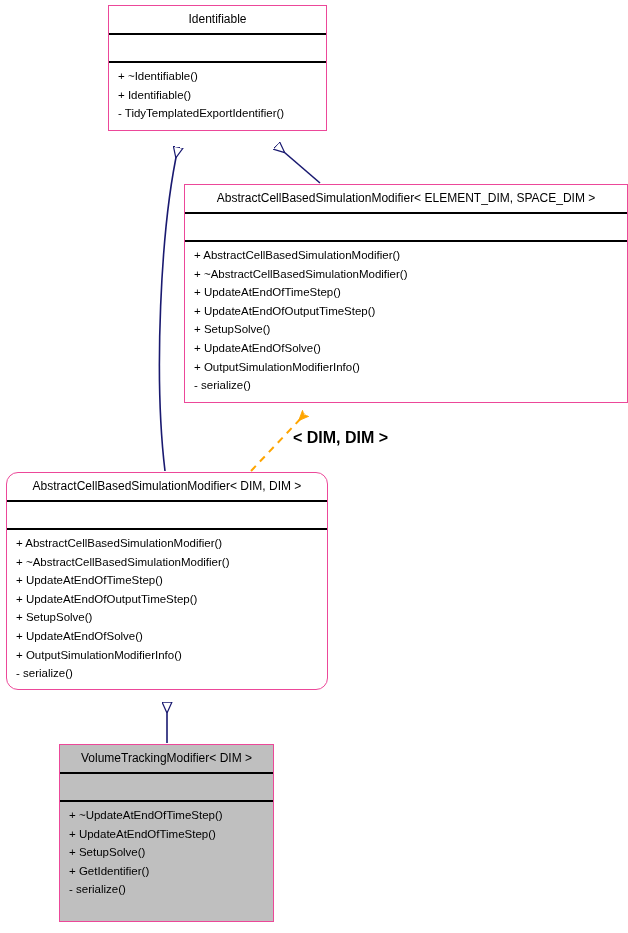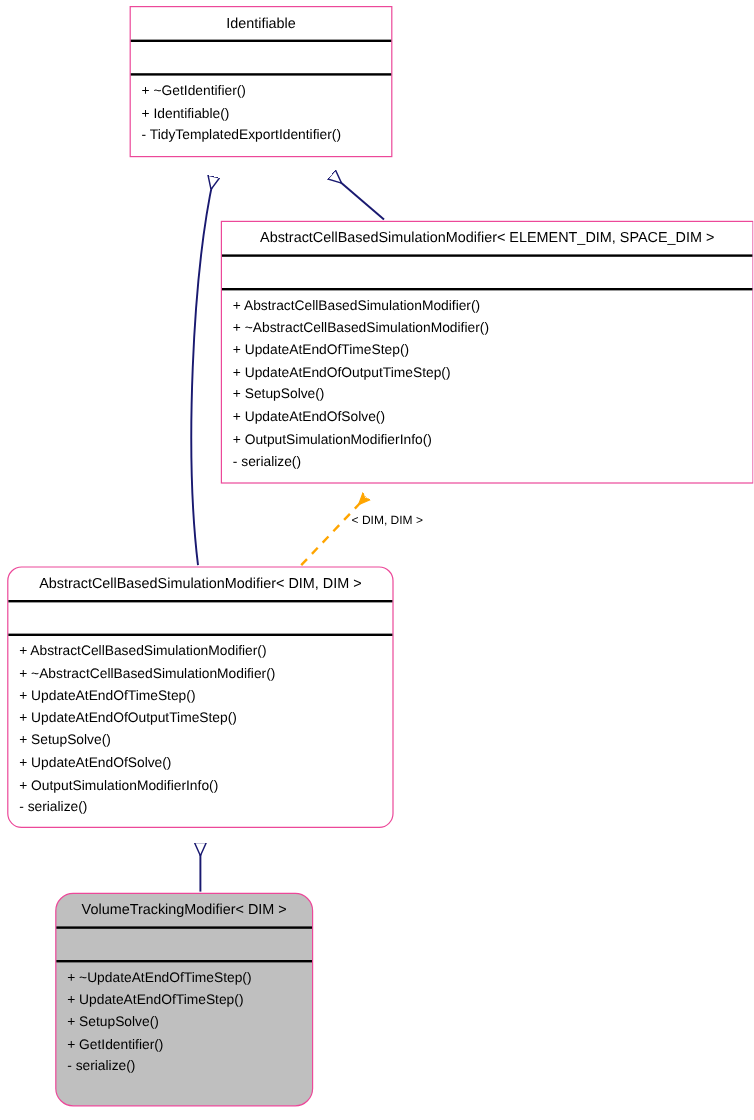--- a/index.html
+++ b/index.html
@@ -55,24 +55,25 @@
     padding-left: 9px;
     white-space: nowrap;
     overflow: hidden;
   }
   .class-methods {
     padding-top: 4px;
     padding-bottom: 5px;
   }
   .edge-label {
     position: absolute;
-    font-size: 10px;
+    font-size: 16px;
     color: #000000;
     white-space: nowrap;
     z-index: 3;
+    font-weight: bold;
   }
 </style>
 </head>
 <body>
 
 <div id="diagram">
 
   <svg class="edges" viewBox="0 0 628 933">
     <defs>
       <marker id="hollow-tri" viewBox="0 0 12 12" refX="11" refY="6" markerWidth="11" markerHeight="11" orient="auto-start-reverse" markerUnits="userSpaceOnUse">
@@ -89,21 +90,21 @@
 
     <path d="M 167 743 L 167 703" fill="none" stroke="#191970" stroke-width="1.6" marker-end="url(#hollow-tri)"></path>
 
     <path d="M 251 471 L 305 414" fill="none" stroke="#ffa500" stroke-width="2" stroke-dasharray="7,6" marker-end="url(#solid-arrow)"></path>
   </svg>
 
   <div class="uml-class" style="left:108px; top:5px; width:219px; height:126px;">
     <div class="class-title">Identifiable</div>
     <div class="class-attrs" style="height:26px;"></div>
     <div class="class-methods">
-      <div class="row">+ ~GetIdentifier()</div>
+      <div class="row">+ ~Identifiable()</div>
       <div class="row">+ Identifiable()</div>
       <div class="row">- TidyTemplatedExportIdentifier()</div>
     </div>
   </div>
 
   <div class="uml-class" style="left:184px; top:184px; width:444px; height:219px;">
     <div class="class-title">AbstractCellBasedSimulationModifier&lt; ELEMENT_DIM, SPACE_DIM &gt;</div>
     <div class="class-attrs" style="height:26px;"></div>
     <div class="class-methods">
       <div class="row">+ AbstractCellBasedSimulationModifier()</div>
@@ -125,21 +126,21 @@
       <div class="row">+ ~AbstractCellBasedSimulationModifier()</div>
       <div class="row">+ UpdateAtEndOfTimeStep()</div>
       <div class="row">+ UpdateAtEndOfOutputTimeStep()</div>
       <div class="row">+ SetupSolve()</div>
       <div class="row">+ UpdateAtEndOfSolve()</div>
       <div class="row">+ OutputSimulationModifierInfo()</div>
       <div class="row">- serialize()</div>
     </div>
   </div>
 
-  <div class="uml-class filled" style="left:46px; top:744px; width:215px; height:178px;border-radius:15px;">
+  <div class="uml-class filled" style="left:59px; top:744px; width:215px; height:178px;">
     <div class="class-title">VolumeTrackingModifier&lt; DIM &gt;</div>
     <div class="class-attrs" style="height:26px;"></div>
     <div class="class-methods">
       <div class="row">+ ~UpdateAtEndOfTimeStep()</div>
       <div class="row">+ UpdateAtEndOfTimeStep()</div>
       <div class="row">+ SetupSolve()</div>
       <div class="row">+ GetIdentifier()</div>
       <div class="row">- serialize()</div>
     </div>
   </div>

